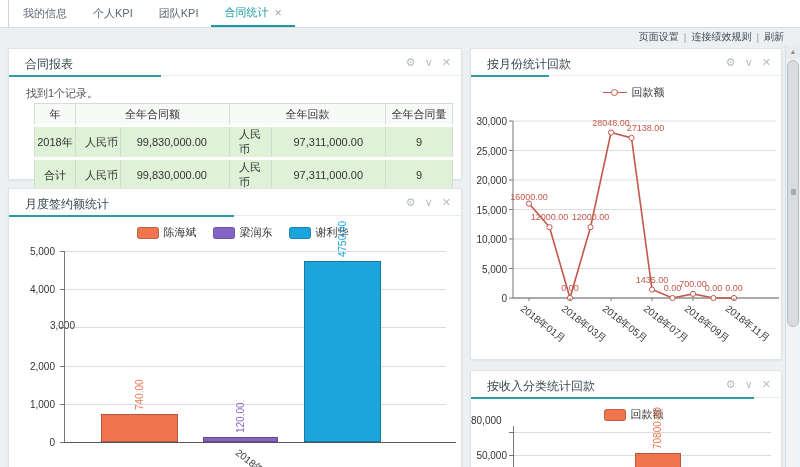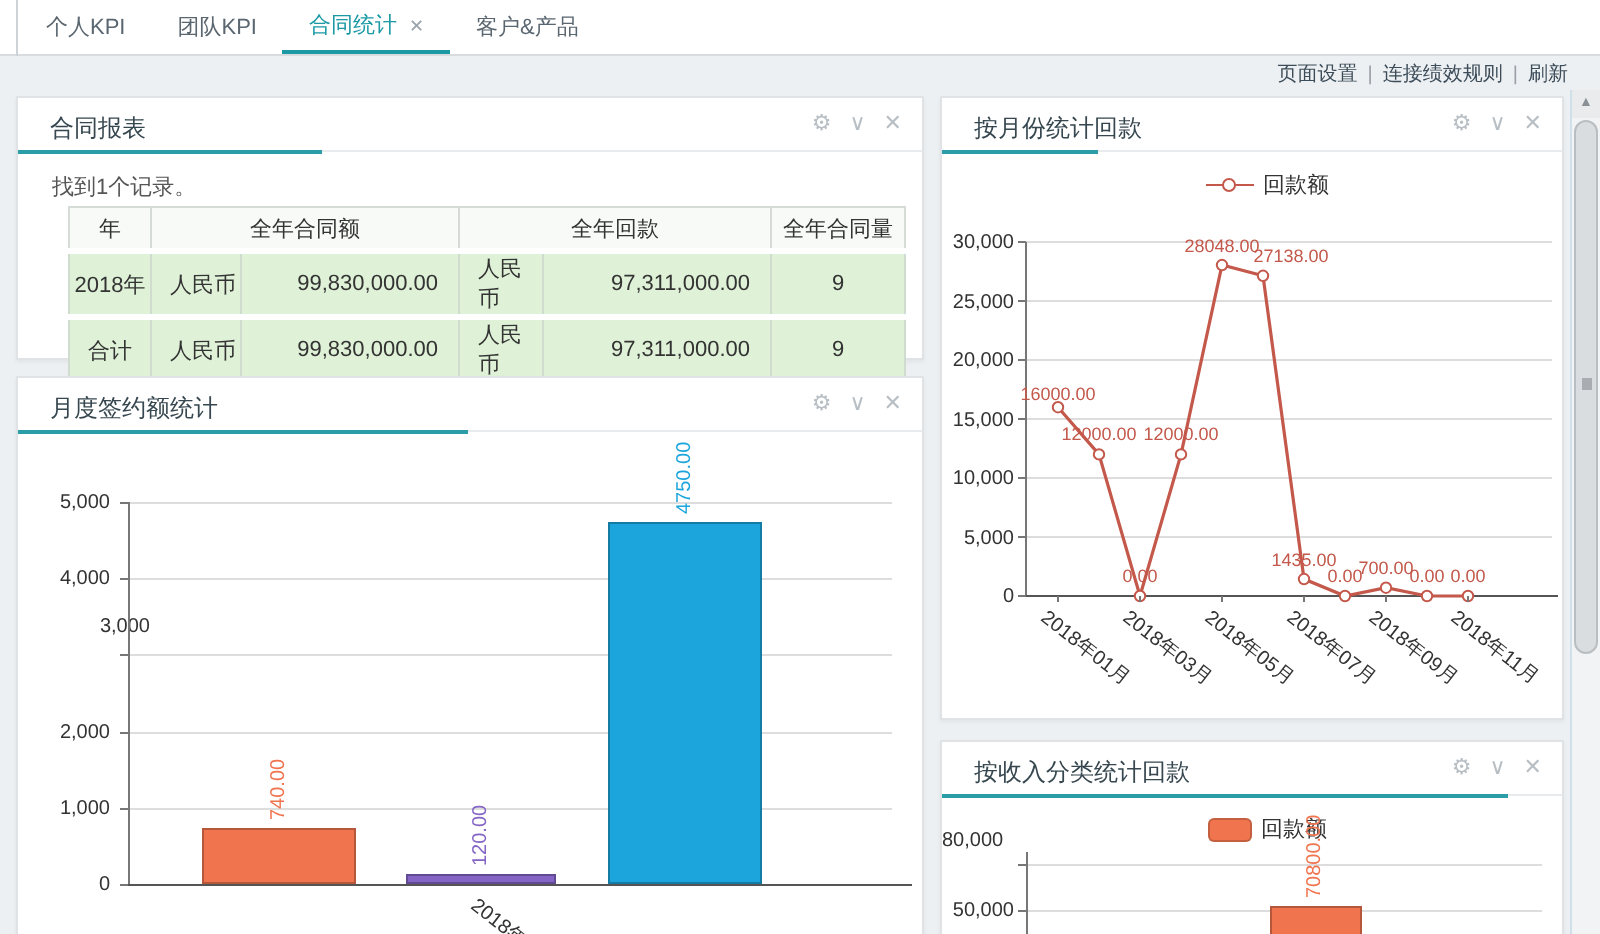--- a/index.html
+++ b/index.html
@@ -37,21 +37,21 @@
   .record-info { position:absolute; left:17px; top:37px; font-size:11px; color:#555; }
 
   
   table.report { position:absolute; left:25px; top:54px; border-collapse:collapse; font-size:11px; color:#333;
                  border:1px solid #c8cfc8; }
   table.report th { background:#f8faf8; font-weight:normal; height:22px; border:1px solid #d5dbd5; }
   table.report td { background:#dff2d7; height:24px; border-left:1px solid #cfdccf; border-right:1px solid #cfdccf;
                     border-top:3px solid #ffffff; }
   td.c-year, th { text-align:center; }
   td.c-cur { padding-left:9px; }
-  td.c-amt { text-align:right; padding-right:10px; }
+  td.c-amt { text-align:right; padding-right:22px; }
   td.c-cnt { text-align:center; }
 
   
   .chart { position:absolute; inset:0; }
   .legend { position:absolute; left:0; right:0; display:flex; justify-content:center; gap:16px;
             align-items:center; font-size:11px; color:#333;margin-left:15px; }
   .legend-item { display:flex; align-items:center; gap:5px; cursor:pointer; }
   .swatch { width:22px; height:12px; border-radius:3px; border:1px solid rgba(0,0,0,.18); }
   .lm { position:relative; width:24px; height:9px; }
   .lm-line { position:absolute; left:0; right:0; top:4px; height:1px; }
@@ -77,32 +77,32 @@
   .sb-grip { position:absolute; left:3px; top:128px; width:5px; height:6px; background:#a8adb1; }
 </style>
 </head>
 <body>
 
 <div class="app">
 
   <div class="tabbar">
     <div class="tabbar-edge"></div>
     <div class="tab">
+        <span>我的信息</span>
+      </div>
+    <div class="tab">
         <span>个人KPI</span>
       </div>
     <div class="tab">
         <span>团队KPI</span>
       </div>
     <div class="tab active">
       <span>合同统计</span>
       <span class="tab-close">✕</span>
     </div>
-    <div class="tab">
-        <span>客户&amp;产品</span>
-      </div>
   </div>
 
   <div class="toolbar">
     <a>页面设置</a>
     <span class="sep">|</span>
     <a>连接绩效规则</a>
     <span class="sep">|</span>
     <a>刷新</a>
   </div>
 
@@ -158,29 +158,43 @@
   <div class="panel" id="panel-sign">
     <div class="panel-header">
       <div class="panel-title">月度签约额统计</div>
       <div class="title-underline u2"></div>
       <div class="panel-icons">
         <span>⚙</span>
         <span>∨</span>
         <span>✕</span>
       </div>
     </div>
+    <div class="legend" id="legend-sign" style="top:36px">
+      <div class="legend-item">
+          <span class="swatch" style="background: rgb(240, 116, 78);"></span>
+          <span>陈海斌</span>
+        </div>
+      <div class="legend-item">
+          <span class="swatch" style="background: rgb(132, 101, 197);"></span>
+          <span>梁润东</span>
+        </div>
+      <div class="legend-item">
+          <span class="swatch" style="background: rgb(27, 165, 220);"></span>
+          <span>谢利华</span>
+        </div>
+    </div>
     <div class="chart" id="chart-monthly-sign">
         <div class="gridline" style="left: 55px; width: 382px; top: 62px;"></div>
         <div class="ytick" style="left: 0px; width: 46px; top: 57px;">5,000</div>
         <div class="axisline" style="left: 51px; width: 4px; height: 1px; top: 62px;"></div>
         <div class="gridline" style="left: 55px; width: 382px; top: 100.2px;"></div>
         <div class="ytick" style="left: 0px; width: 46px; top: 95.2px;">4,000</div>
         <div class="axisline" style="left: 51px; width: 4px; height: 1px; top: 100.2px;"></div>
         <div class="gridline" style="left: 55px; width: 382px; top: 138.4px;"></div>
-        <div class="ytick" style="left: 0px; width: 66px; top: 119px;">3,000</div>
+        <div class="ytick" style="left: 0px; width: 66px; top: 131px;">3,000</div>
         <div class="axisline" style="left: 51px; width: 4px; height: 1px; top: 138.4px;"></div>
         <div class="gridline" style="left: 55px; width: 382px; top: 176.6px;"></div>
         <div class="ytick" style="left: 0px; width: 46px; top: 171.6px;">2,000</div>
         <div class="axisline" style="left: 51px; width: 4px; height: 1px; top: 176.6px;"></div>
         <div class="gridline" style="left: 55px; width: 382px; top: 214.8px;"></div>
         <div class="ytick" style="left: 0px; width: 46px; top: 209.8px;">1,000</div>
         <div class="axisline" style="left: 51px; width: 4px; height: 1px; top: 214.8px;"></div>
         <div class="ytick" style="left: 0px; width: 46px; top: 248px;">0</div>
         <div class="axisline" style="left: 51px; width: 4px; height: 1px; top: 253px;"></div>
         <div class="axisline" style="left: 55px; top: 62px; width: 1px; height: 191px;"></div>

